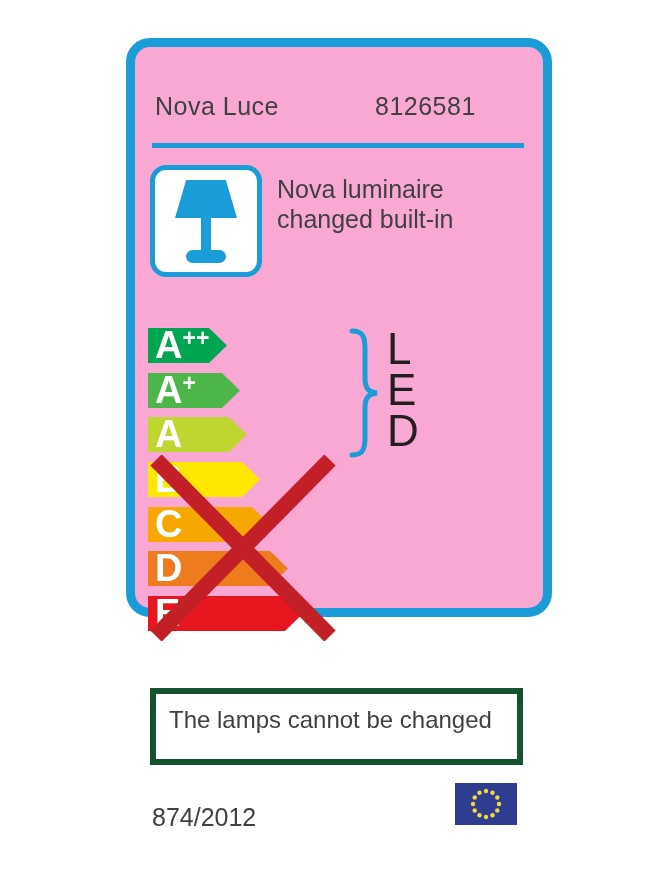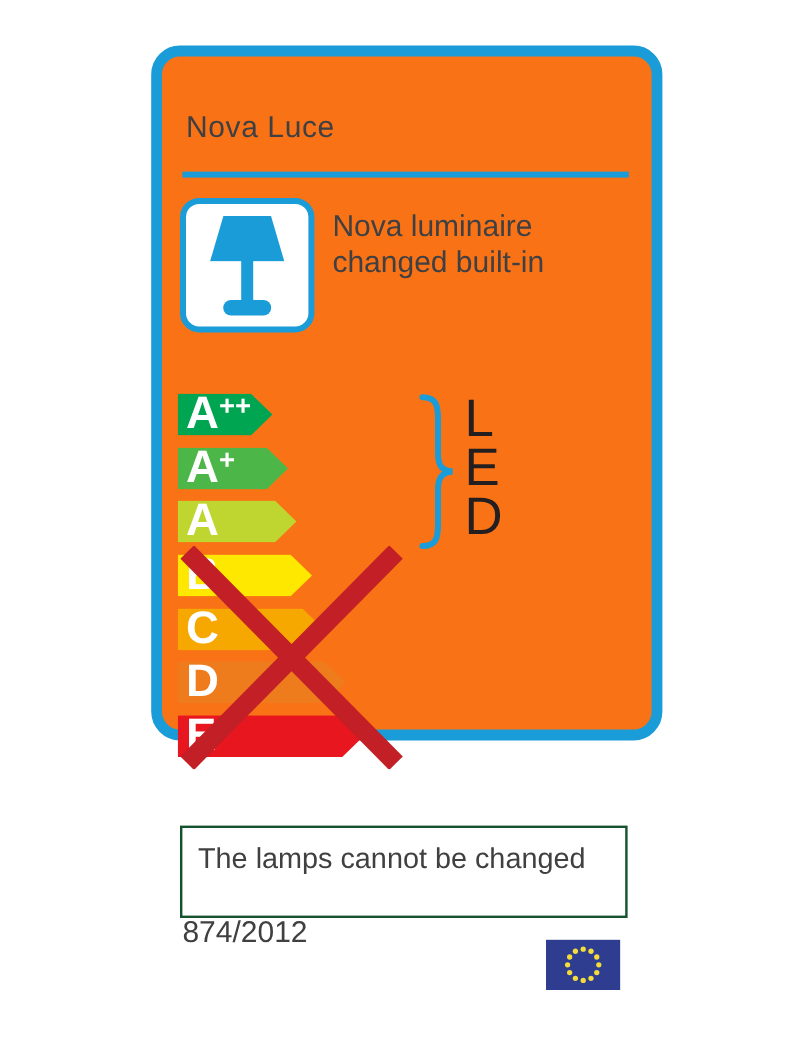--- a/index.html
+++ b/index.html
@@ -2,21 +2,21 @@
 <html><head>
 <meta charset="utf-8">
 <style>
   html,body{margin:0;padding:0;background:#ffffff;}
   .canvas{
     position:relative;width:667px;height:879px;background:#ffffff;overflow:hidden;
     font-family:"Liberation Sans","DejaVu Sans",sans-serif;color:#404042;
   }
   .frame{
     position:absolute;left:126px;top:38px;width:426px;height:579px;
-    box-sizing:border-box;border:9px solid #1a9cd8;border-radius:24px;background:#f97316;
+    box-sizing:border-box;border:9px solid #1a9cd8;border-radius:24px;background:#f9a8d4;
   }
   .brand{position:absolute;left:20px;top:45px;font-size:25px;letter-spacing:0.5px;}
   .product-number{position:absolute;left:240px;top:45px;font-size:25px;letter-spacing:0.5px;}
   .divider{position:absolute;left:17px;top:96px;width:372px;height:5px;background:#1a9cd8;}
 
   .lamp-box{
     position:absolute;left:15px;top:118px;width:112px;height:112px;box-sizing:border-box;
     border:5px solid #1a9cd8;border-radius:16px;background:#ffffff;
   }
   .lamp-shade{position:absolute;left:20px;top:10px;width:62px;height:38px;background:#1a9cd8;
@@ -34,34 +34,35 @@
   }
   .arrow .grade{color:#ffffff;font-weight:bold;font-size:38px;line-height:35px;padding-left:7px;}
   .arrow .sup{color:#ffffff;font-weight:bold;font-size:23px;line-height:1;align-self:flex-start;margin-top:-1px;}
 
   .brace-svg{position:absolute;left:213px;top:281px;}
   .led-letters{position:absolute;left:252px;top:281px;font-size:44px;line-height:41px;color:#231f20;}
   .cross-svg{position:absolute;left:13px;top:408px;}
 
   .warning-box{
     position:absolute;left:15px;top:641px;width:373px;height:77px;box-sizing:border-box;
-    border:2px solid #14532d;background:#ffffff;
+    border:6px solid #14532d;background:#ffffff;
   }
   .warning-text{position:absolute;left:13px;top:10px;font-size:24px;line-height:31px;color:#404042;}
 
-  .regulation{position:absolute;left:17px;top:716px;font-size:25px;}
+  .regulation{position:absolute;left:17px;top:756px;font-size:25px;}
   .eu-flag{position:absolute;left:320px;top:736px;width:62px;height:42px;}
 </style>
 </head>
 <body>
 
 <div class="canvas">
   <div class="frame">
 
     <div class="brand">Nova Luce</div>
+    <div class="product-number">8126581</div>
     <div class="divider"></div>
 
     <div class="lamp-box">
       <div>
         <div class="lamp-shade"></div>
         <div class="lamp-stem"></div>
         <div class="lamp-base"></div>
       </div>
     </div>
 

